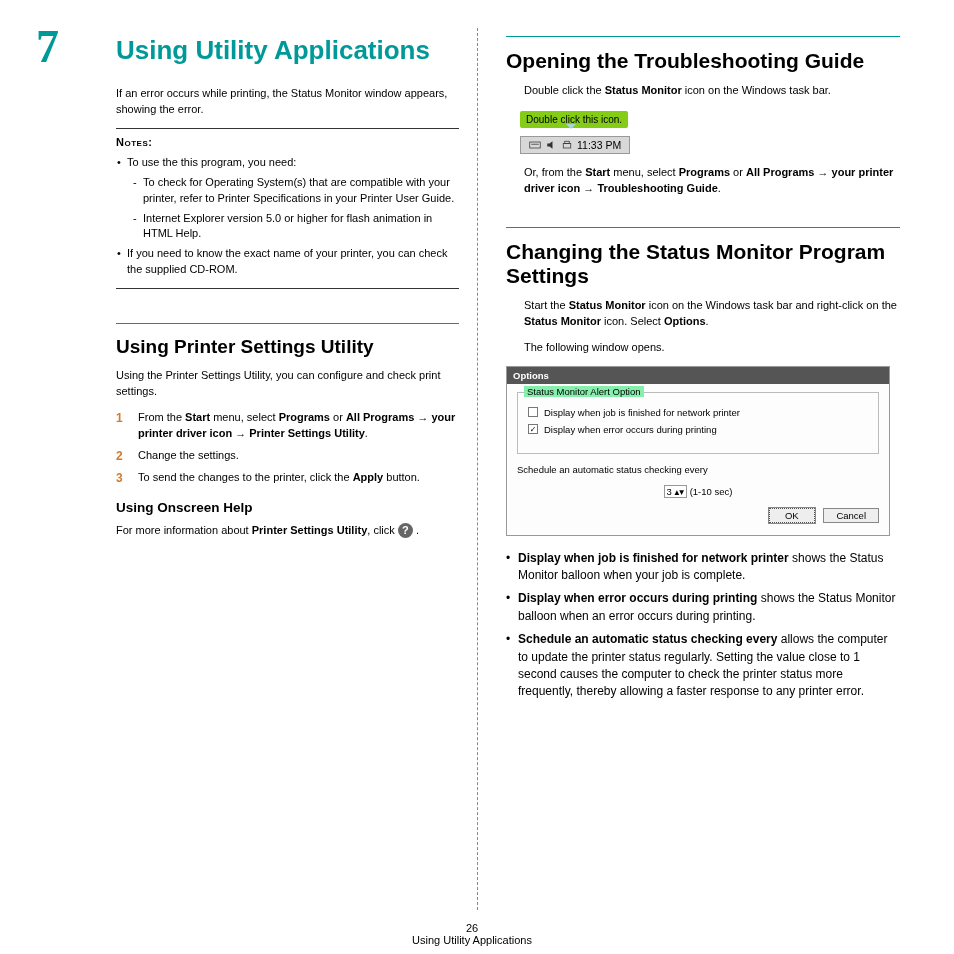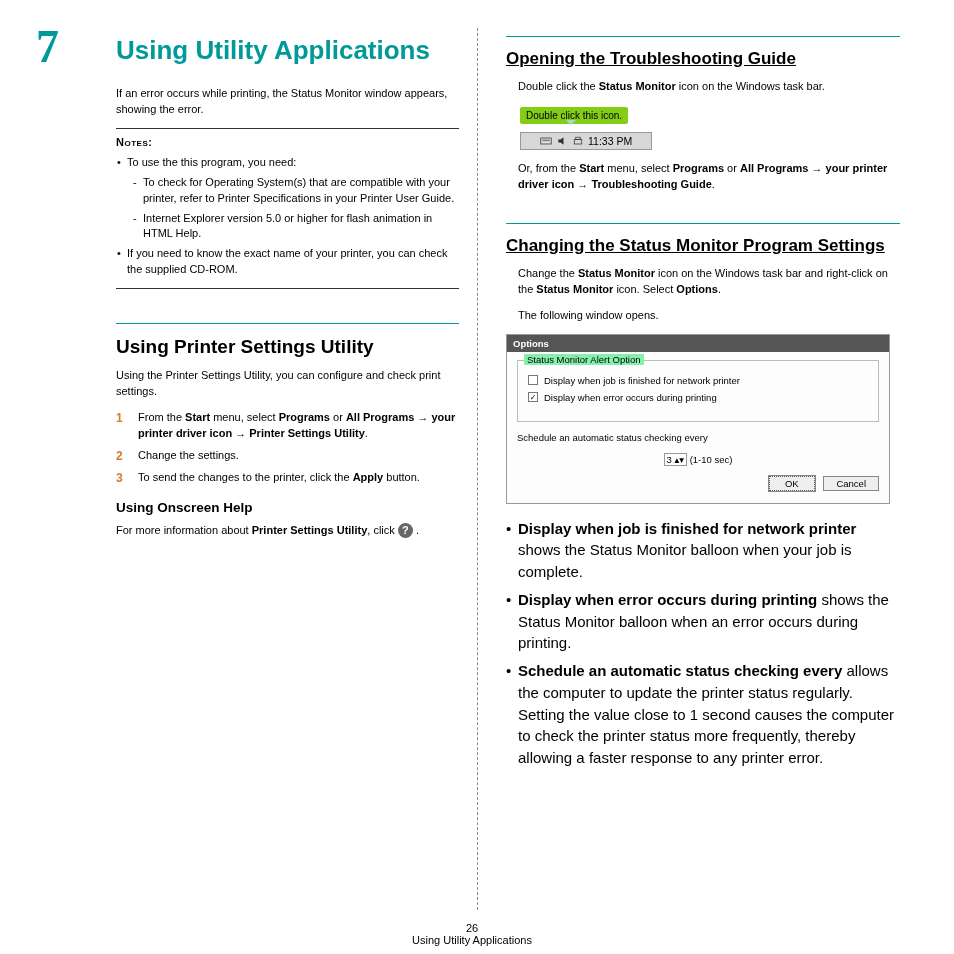--- a/index.html
+++ b/index.html
@@ -21,30 +21,30 @@
   .ul2 { list-style: none; padding-left: 0; }
   .ul2 > li { padding-left: 16px; position: relative; margin: 4px 0; }
   .ul2 > li::before { content: "-"; position: absolute; left: 6px; top: 0; }
   .h2 { font-size: 19px; font-weight: bold; margin: 10px 0 10px 62px; }
   .h3 { font-size: 13.5px; font-weight: bold; margin: 14px 0 8px 62px; }
   .ol { list-style: none; padding: 0; margin-left: 62px; counter-reset: step; }
   .ol > li { counter-increment: step; padding-left: 22px; position: relative; margin: 6px 0; font-size: 11px; line-height: 1.45; }
   .ol > li::before { content: counter(step); position: absolute; left: 0; top: 0; color: #d47a2a; font-weight: bold; font-size: 12px; }
   .inline-icon { display:inline-block; width:15px; height:15px; border-radius:50%; background:#666; color:#fff; text-align:center; font-size:11px; line-height:15px; vertical-align:middle; font-weight:bold; }
   
-  .r-h2 { font-size: 17px; font-weight: bold; margin: 10px 0 10px 10px; text-decoration: underline; }
-  .r-para { font-size: 11px; line-height: 1.45; margin: 6px 0 10px 22px; }
+  .r-h2 { font-size: 21px; font-weight: bold; margin: 10px 0 10px 10px; }
+  .r-para { font-size: 11px; line-height: 1.45; margin: 6px 0 10px 28px; }
   .r-ul { list-style: none; padding: 0; margin-left: 10px; }
-  .r-ul > li { padding-left: 12px; position: relative; margin: 6px 0; font-size: 15px; line-height: 1.45; }
+  .r-ul > li { padding-left: 12px; position: relative; margin: 6px 0; font-size: 12px; line-height: 1.45; }
   .r-ul > li::before { content: "•"; position: absolute; left: 0; top: 0; }
   .r-rule { border-top: 1.5px solid #009999; margin: 0 0 12px 10px; }
   .callout { display:inline-block; background:#84cc16; font-size:10px; padding:3px 6px; border-radius:2px; position:relative; }
   .callout::after { content:""; position:absolute; bottom:-6px; left:46px; border:5px solid transparent; border-top-color:#a7d6d6; }
   .tray-box { margin:6px 10px 10px 24px; }
-  .tray { display:inline-flex; align-items:center; background:#d8d8d8; border:1px solid #999; padding:2px 19px; font-size:10.5px; gap:4px; }
+  .tray { display:inline-flex; align-items:center; background:#d8d8d8; border:1px solid #999; padding:2px 8px; font-size:10.5px; gap:4px; }
   .tray svg { width:12px; height:12px; }
   .opt-window { margin: 6px 10px 14px 10px; border:1px solid #999; background:#fdfdfd; font-size:9.5px; }
   .opt-title { background:#555; color:#fff; padding:3px 6px; font-weight:bold; }
   .opt-body { padding:8px 10px 12px 10px; }
   .fieldset { border:1px solid #bbb; padding:8px 10px 12px 10px; margin-bottom:10px; position:relative; }
   .legend { position:absolute; top:-7px; left:6px; background:#86efac; padding:0 3px; font-size:9.5px; }
   .chk-row { display:flex; align-items:center; gap:6px; margin:6px 0; }
   .chk { width:10px; height:10px; border:1px solid #777; display:inline-flex; align-items:center; justify-content:center; font-size:8px; background:#fff; }
   .sched-row { text-align:center; margin:10px 0 4px 0; }
   .spin { display:inline-block; border:1px solid #999; padding:0 2px; background:#fff; }
@@ -129,21 +129,21 @@
       </div>
     </div>
 
     <p class="r-para">
       <span>Or, from the </span><b>Start</b><span> menu, select </span><b>Programs</b><span> or </span><b>All Programs</b><span> → </span><b>your printer driver icon</b><span> → </span><b>Troubleshooting Guide</b><span>.</span>
     </p>
 
     <div class="r-rule" style="margin-top:30px;"></div>
     <h2 class="r-h2">Changing the Status Monitor Program Settings</h2>
     <p class="r-para">
-      <span>Change the </span><b>Status Monitor</b><span> icon on the Windows task bar and right-click on the </span><b>Status Monitor</b><span> icon. Select </span><b>Options</b><span>.</span>
+      <span>Start the </span><b>Status Monitor</b><span> icon on the Windows task bar and right-click on the </span><b>Status Monitor</b><span> icon. Select </span><b>Options</b><span>.</span>
     </p>
     <p class="r-para">The following window opens.</p>
 
     <div class="opt-window">
       <div class="opt-title">Options</div>
       <div class="opt-body">
         <div class="fieldset">
           <span class="legend">Status Monitor Alert Option</span>
           <div class="chk-row">
             <span class="chk"></span>

